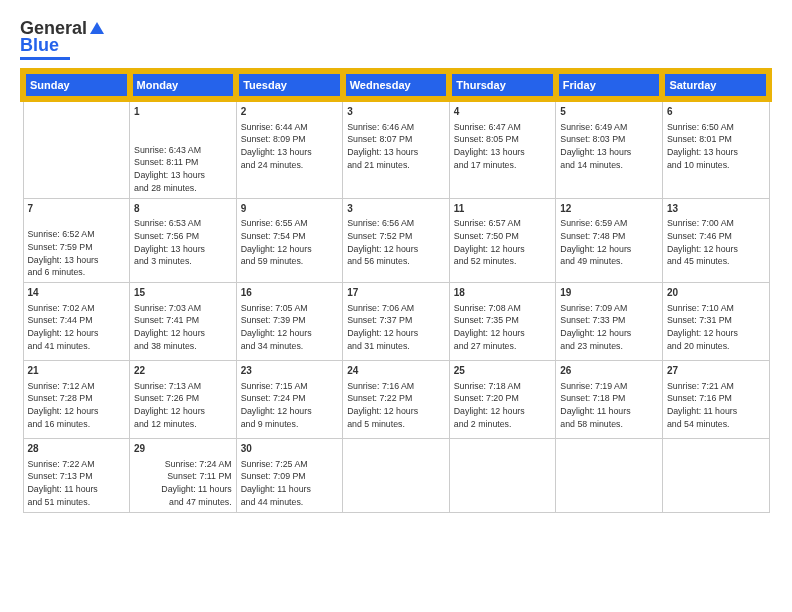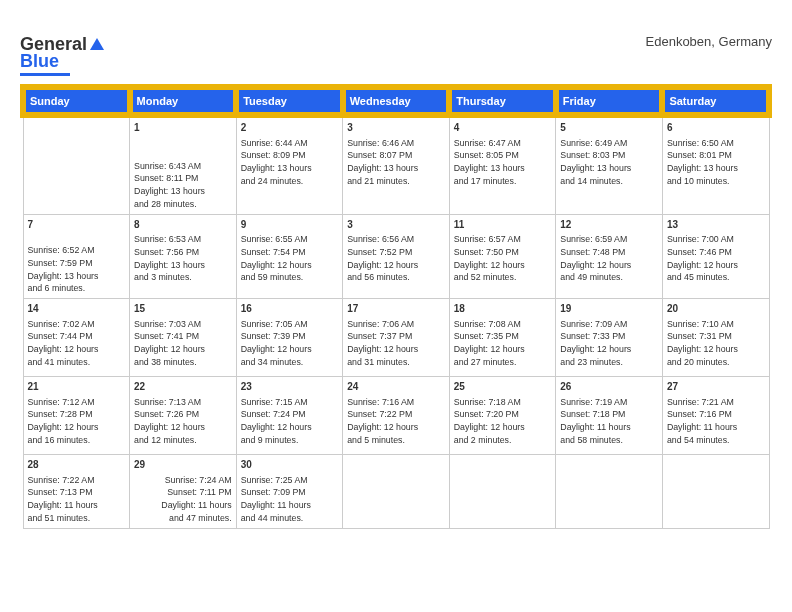--- a/index.html
+++ b/index.html
@@ -6,21 +6,21 @@
     body {
       font-family: Arial, sans-serif;
       background: #fff;
       width: 792px;
       height: 612px;
       overflow: hidden;
     }
     .page {
       width: 792px;
       height: 480px;
-      padding: 34px 20px 10px 20px;
+      padding: 18px 20px 10px 20px;
       background: #fff;
     }
     .header {
       display: flex;
       justify-content: space-between;
       align-items: flex-start;
       margin-bottom: 8px;
     }
     .logo {
       display: flex;
@@ -96,21 +96,20 @@
       <div class="logo-line">
         <span style="font-size:18px;font-weight:bold;color:#333;">General</span>
         <svg width="18" height="18" viewBox="0 0 18 18" style="margin-left:1px;margin-right:0px;">
           <polygon points="9,2 16,14 2,14" fill="#2563eb"></polygon>
         </svg>
       </div>
       <div style="font-size:18px;font-weight:bold;color:#2563eb;margin-top:-4px;">Blue</div>
       <div class="logo-blue-bar"></div>
     </div>
     <div class="title-block">
-      <div class="subtitle">Edenkoben, Germany</div>
     </div>
   </div>
 
   <table>
     <thead>
       <tr>
       <th>Sunday</th>
           <th>Monday</th>
           <th>Tuesday</th>
           <th>Wednesday</th>

